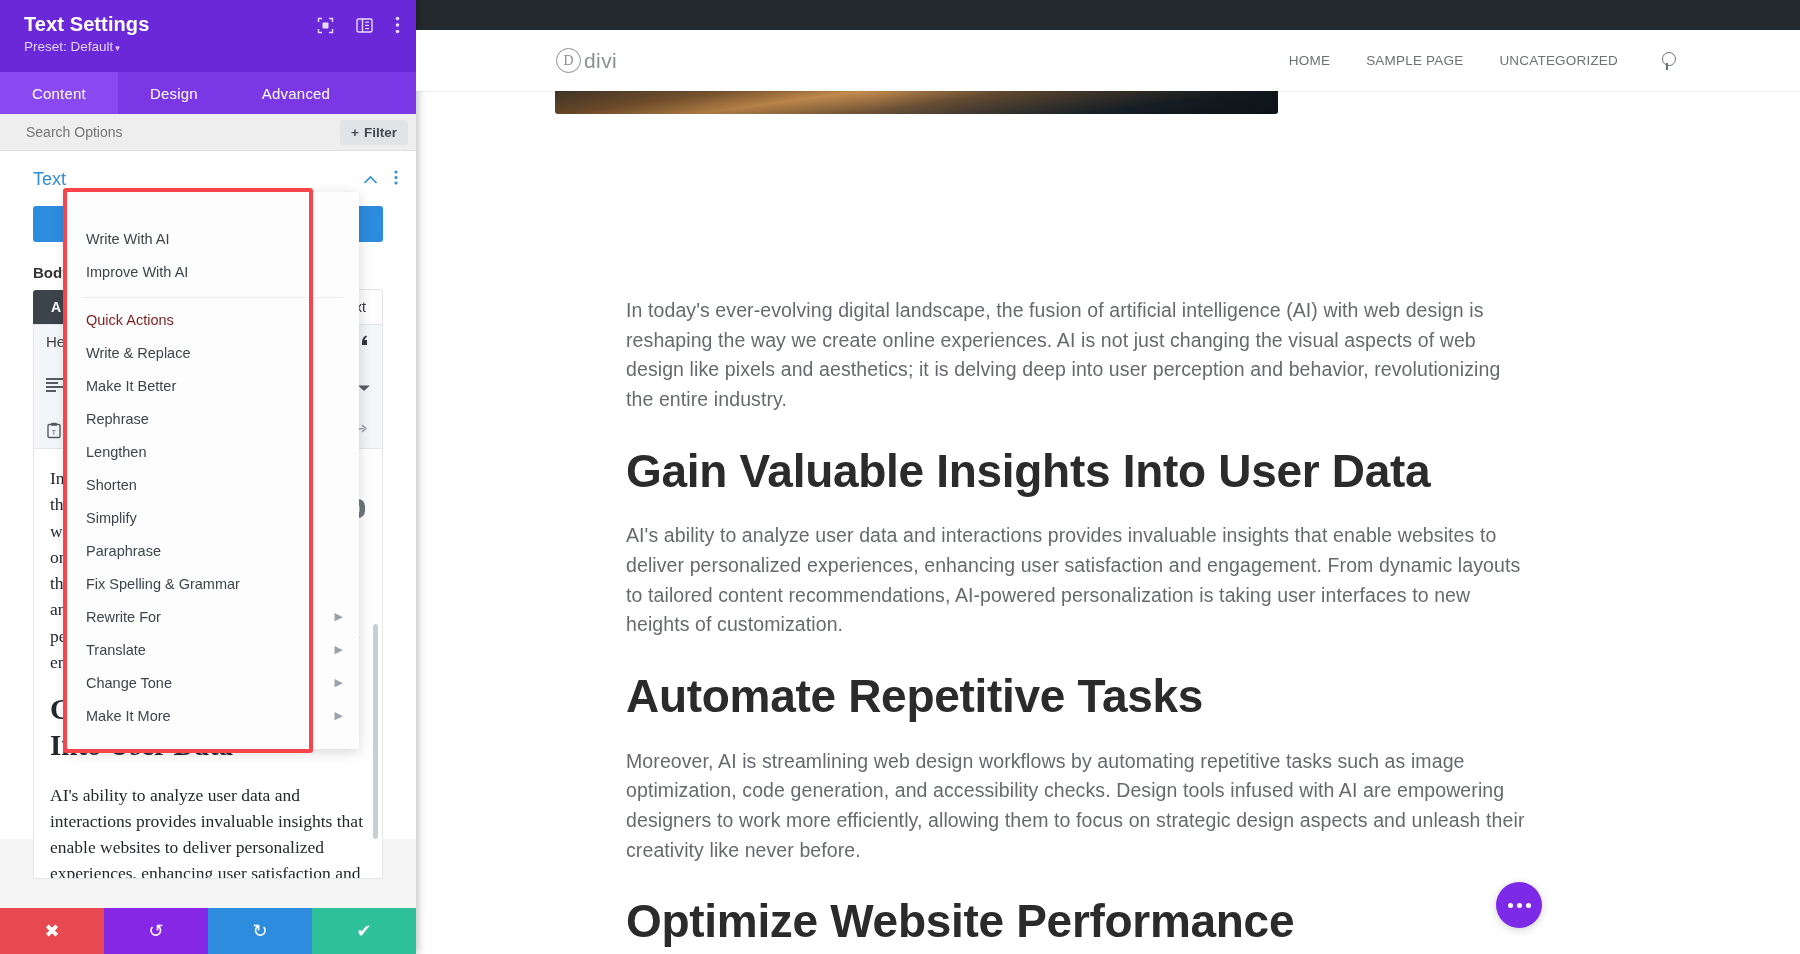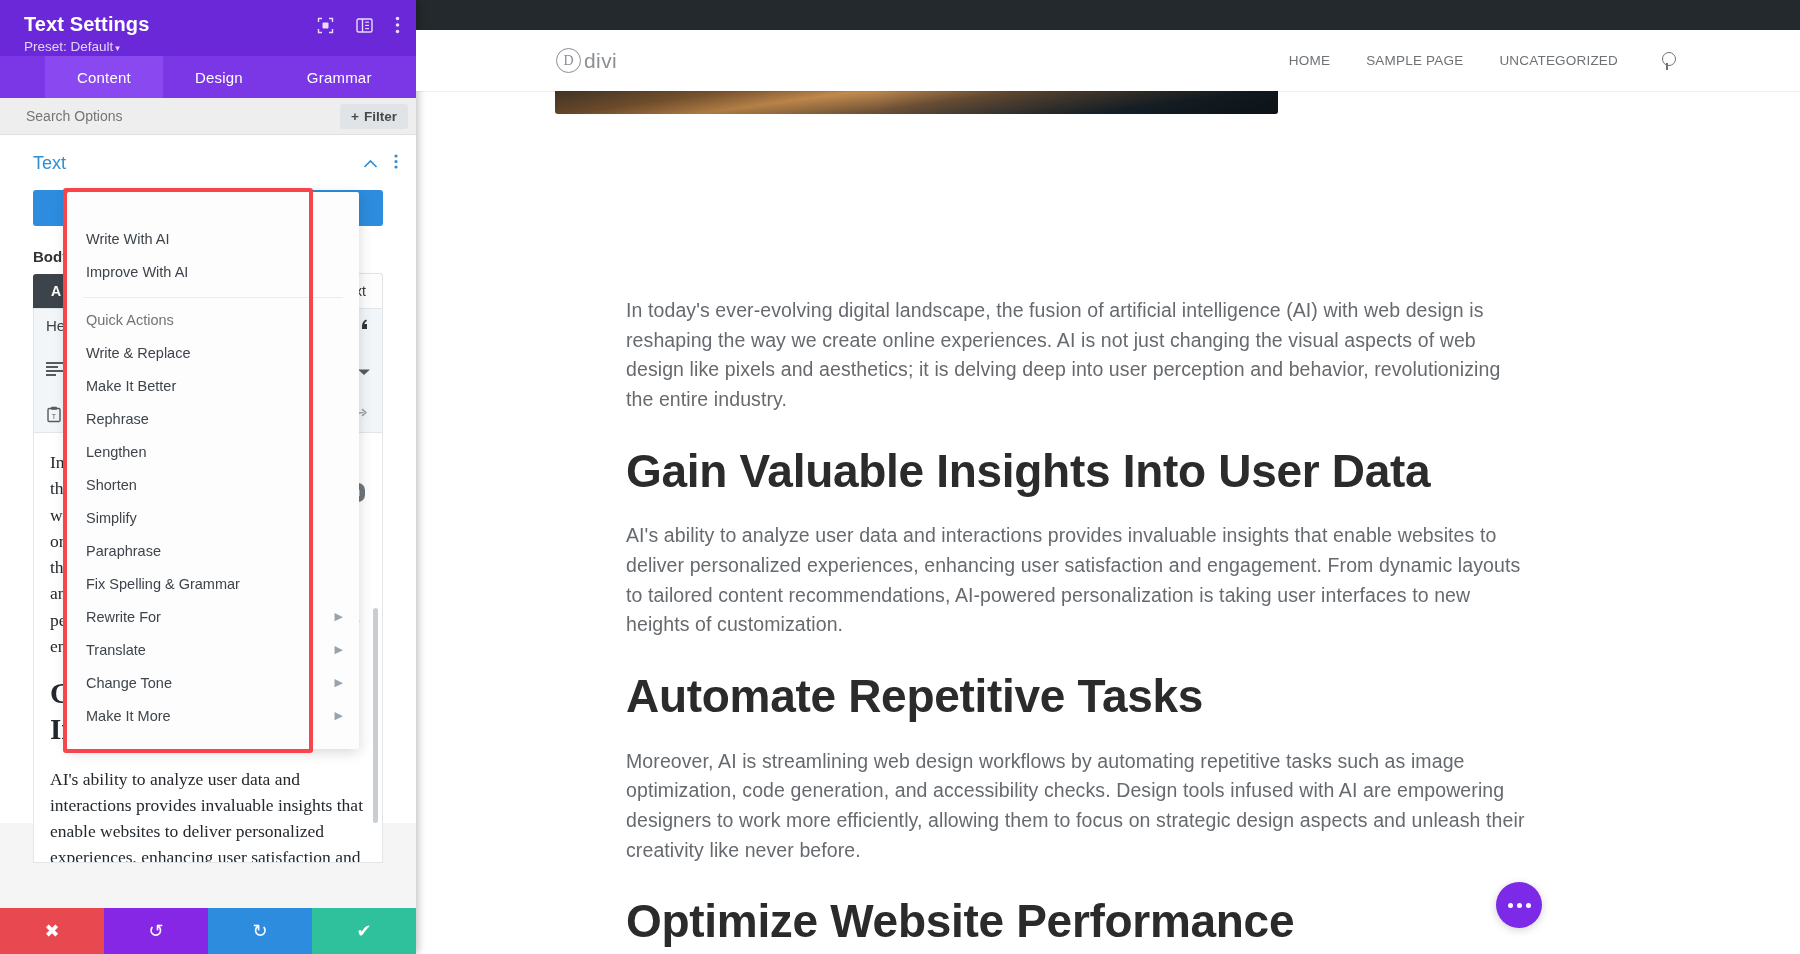--- a/index.html
+++ b/index.html
@@ -78,33 +78,33 @@
     display: flex; align-items: center; justify-content: center; gap: 4px; z-index: 20;
     box-shadow: 0 2px 8px rgba(0,0,0,.18);
   }
   .fab span { width: 5px; height: 5px; border-radius: 50%; background: #fff; display: block; }
 
   
   .panel {
     position: absolute; left: 0; top: 0; width: 416px; height: 954px;
     background: #f5f5f5; box-shadow: 2px 0 8px rgba(0,0,0,.25); overflow: hidden;
   }
-  .panel-header { height: 56px; background: #6A28D9; padding: 13px 34px 0 24px; position: relative; }
+  .panel-header { height: 72px; background: #6A28D9; padding: 13px 34px 0 24px; position: relative; }
   .panel-title { color: #ffffff; font-size: 20px; font-weight: 700; letter-spacing: .1px; }
   .panel-preset { color: #e2d3f7; font-size: 13.5px; margin-top: 3px; }
   .panel-preset .caret { font-size: 9px; margin-left: 2px; }
   .header-icons { position: absolute; right: 16px; top: 16px; display: flex; gap: 22px; align-items: center; }
   .hicon { color: #e7dcfa; display: flex; align-items: center; justify-content: center; }
 
   .tabs { height: 42px; background: #7B37E6; display: flex; align-items: stretch; }
   .tab {
     flex: 0 0 auto; padding: 0 32px; display: flex; align-items: center; justify-content: center;
     color: #ffffff; font-size: 15px; letter-spacing: .2px;
   }
-  .tab.active { background: #8A49F0; font-weight: 400; margin-left: 45px; }
+  .tab.active { background: #8A49F0; font-weight: 400; }
 
   .searchbar {
     height: 37px; background: #eeeeee; border-bottom: 1px solid #e0e0e0;
     display: flex; align-items: center; padding: 0 8px 0 26px;
   }
   .search-input {
     flex: 1; border: 0; background: transparent; outline: none;
     font-size: 14px; color: #c2410c; font-family: "Liberation Sans", sans-serif;
   }
   .filter-btn {
@@ -182,21 +182,21 @@
     background: #fdfdfd; border-radius: 2px; z-index: 39;
     box-shadow: 0 3px 14px rgba(0,0,0,.16); padding: 30px 0 12px 0;
   }
   .mi {
     display: flex; align-items: center; height: 33px; padding: 0 16px 0 19px;
     font-size: 14.5px; color: #3d444b; white-space: nowrap;
   }
   .mi .arrow { margin-left: auto; color: #9aa3ac; font-size: 11px; }
   .mi-group-label {
     height: 32px; display: flex; align-items: center; padding: 0 19px;
-    font-size: 14.5px; color: #737373;
+    font-size: 14.5px; color: #7f1d1d;
   }
   .mi-sep { height: 1px; background: #ececec; margin: 9px 16px 6px 16px; }
 </style>
 </head>
 <body>
 
 <div class="app">
 
   <div class="preview-wrap">
     <div class="preview-topbar"></div>
@@ -265,21 +265,21 @@
               <circle cx="2.5" cy="9" r="1.8"></circle>
               <circle cx="2.5" cy="15.5" r="1.8"></circle>
           </svg>
         </span>
       </div>
     </div>
 
     <div class="tabs">
       <div class="tab active">Content</div>
       <div class="tab">Design</div>
-      <div class="tab">Grammar</div>
+      <div class="tab">Advanced</div>
     </div>
 
     <div class="searchbar">
       <input class="search-input" placeholder="Search Options" style="">
       <div class="filter-btn">
         <span>+</span>
         <span>Filter</span>
       </div>
     </div>
 

